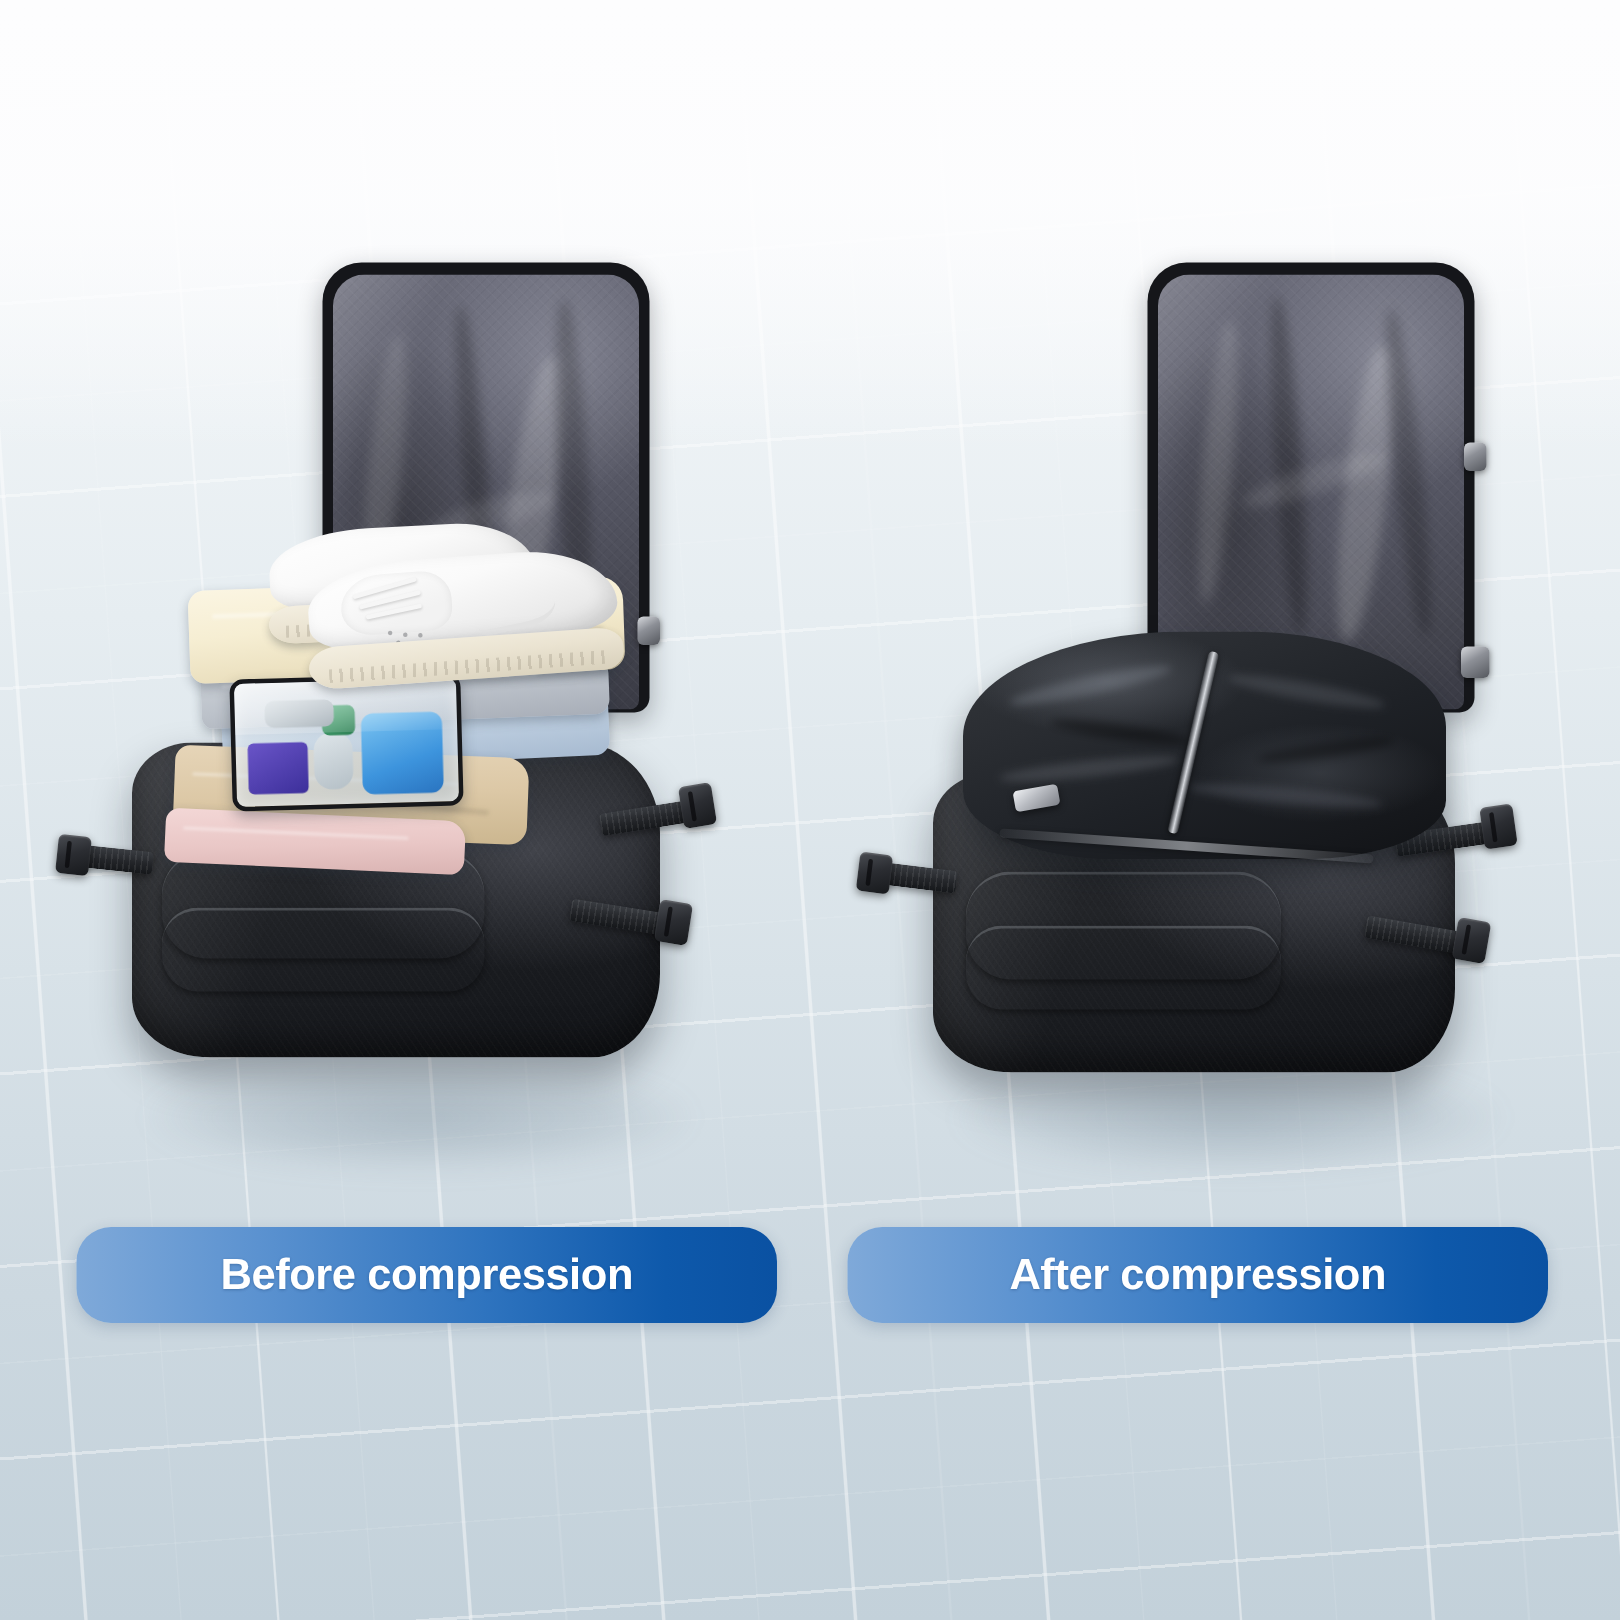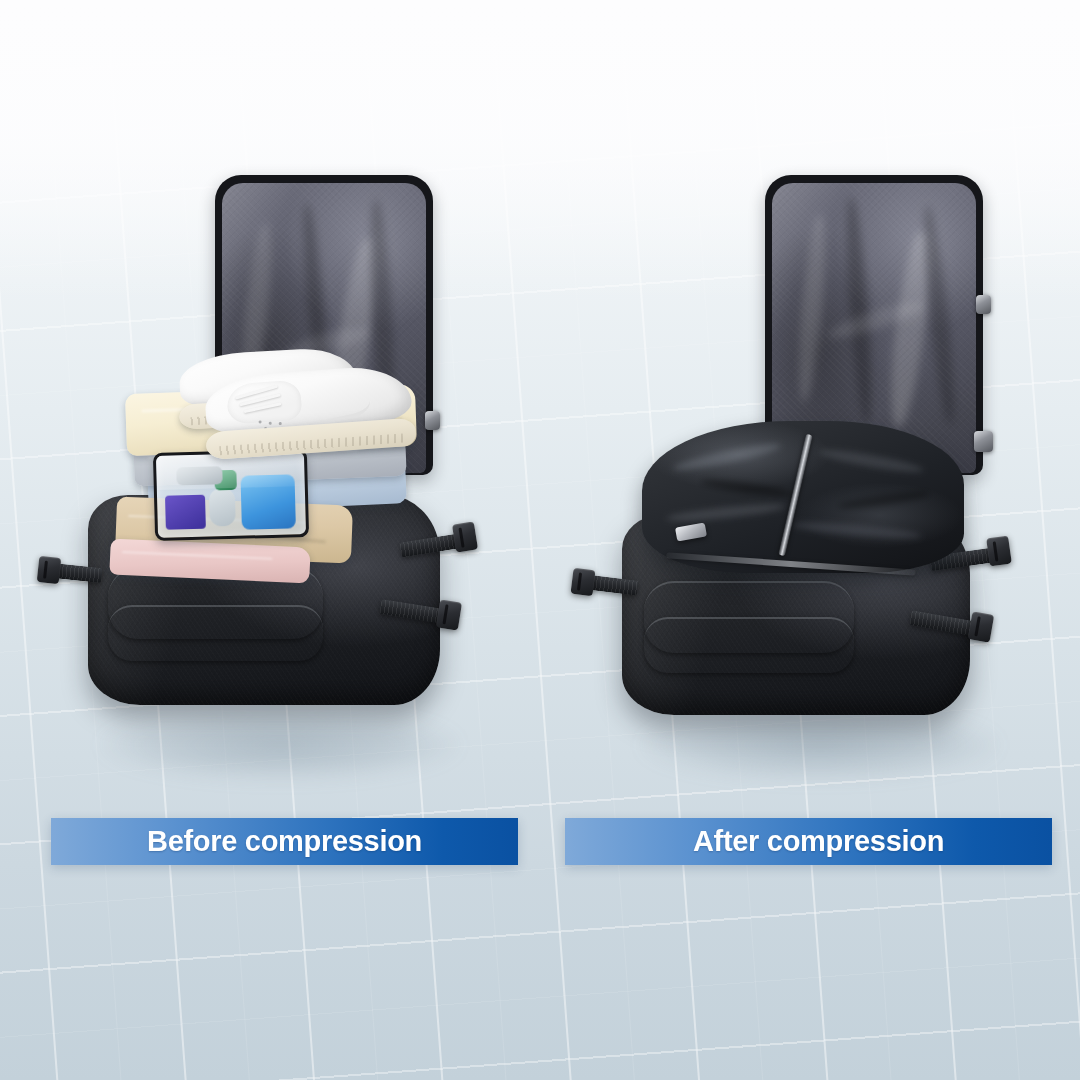--- a/index.html
+++ b/index.html
@@ -136,26 +136,26 @@
        box-shadow:0 10px 20px rgba(18,22,28,.40);}
   .wrinkle{position:absolute;border-radius:50%;filter:blur(3px);}
   .vzip{position:absolute;border-radius:3px;
        background:linear-gradient(90deg,rgba(255,255,255,.06),rgba(232,235,240,.90),rgba(255,255,255,.06));
        box-shadow:0 1px 4px rgba(0,0,0,.55);}
   .ztab{position:absolute;width:30px;height:14px;border-radius:3px;
        background:linear-gradient(150deg,#eef0f3 0%,#b9bcc2 44%,#7e8188 100%);
        box-shadow:0 2px 5px rgba(0,0,0,.45);}
 
   
-  .banner{position:absolute;top:818px;width:467px;height:47px;
+  .banner{position:absolute;top:818px;width:467px;height:64px;
           background:linear-gradient(90deg,#7fa9d9 0%,#5b92d0 26%,#2f74bf 58%,#0e59ab 84%,#0a51a2 100%);
           display:flex;align-items:center;justify-content:center;
-          box-shadow:0 3px 10px rgba(30,60,100,.20);}
+          box-shadow:0 3px 10px rgba(30,60,100,.20);border-radius:23px;}
   #banner-left{left:51px;}
-  #banner-right{left:565px;padding-left:20px;}
+  #banner-right{left:565px;}
   .banner span{color:#fff;font-size:29px;font-weight:700;letter-spacing:-.3px;
           text-shadow:0 1px 2px rgba(0,40,90,.30);}
 </style>
 </head>
 <body>
 
 <div id="stage">
 
   <div class="grid"></div>
   <div class="grid g2"></div>

